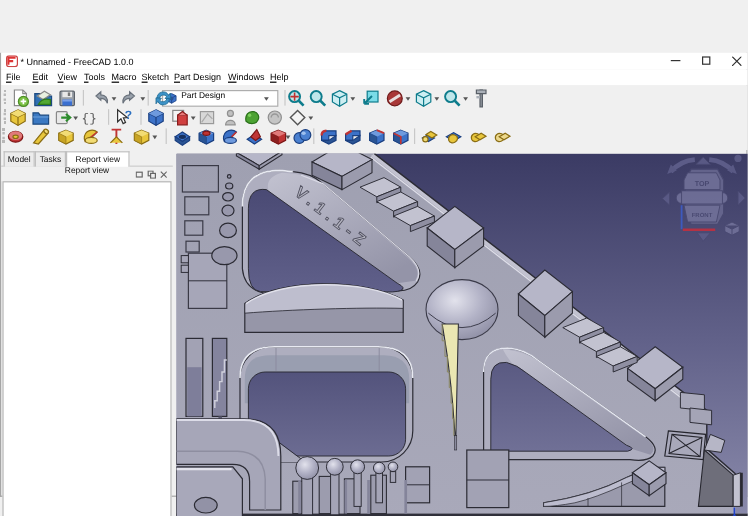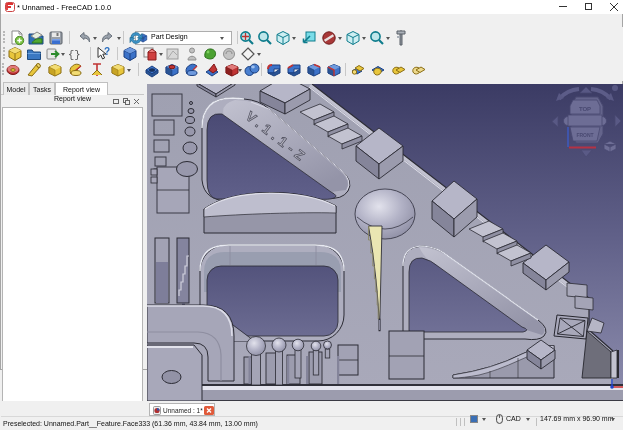--- a/index.html
+++ b/index.html
@@ -1,15 +1,15 @@
 <!DOCTYPE html>
 <html><head><meta charset="utf-8"><style>
 *{margin:0;padding:0;box-sizing:border-box;}
 html,body{width:623px;height:430px;overflow:hidden;background:#f0f0f0;font-family:"Liberation Sans",sans-serif;}
-#win{position:relative;width:623px;height:370px;background:#f0f0f0;border:1px solid #a5a5a5;border-top:none;}
+#win{position:relative;width:623px;height:370px;background:#f0f0f0;border:1px solid #a5a5a5;border-top:none;margin-top:44px;}
 .abs{position:absolute;}
 #titlebar{left:0;top:0;width:623px;height:14px;background:#ffffff;}
 #titletxt{left:16px;top:3px;font-size:7.5px;color:#000;}
 #menubar{left:0;top:14px;width:623px;height:13px;background:#ffffff;}
 .menu{position:absolute;top:2px;font-size:7.5px;color:#000;}
 .menu u{text-decoration:underline;}
 #toolbars{left:0;top:27px;width:623px;height:54px;background:#f0f0f0;}
 .grip{position:absolute;width:2px;height:12px;border-left:2px dotted #b8b8b8;}
 .sep{position:absolute;width:1px;height:13px;background:#c8c8c8;}
 .ico{position:absolute;width:16px;height:16px;}
@@ -30,20 +30,31 @@
  <svg class="abs" style="left:4px;top:2px" width="10" height="10" viewBox="0 0 10 10">
         <rect x="0.5" y="0.5" width="9" height="9" rx="2" fill="#fff" stroke="#c44" stroke-width="1"></rect>
         <path d="M2 8 L2 2 L8 2 M2 5 L6 5" stroke="#d33" stroke-width="1.8" fill="none"></path>
       </svg>
  <div class="abs" id="titletxt">* Unnamed - FreeCAD 1.0.0</div>
  <div class="abs" style="left:558px;top:6px;width:8px;height:1px;background:#333"></div>
  <div class="abs" style="left:584px;top:3px;width:7px;height:7px;border:1px solid #333"></div>
  <svg class="abs" style="left:609px;top:3px" width="8" height="8">
         <path d="M0 0 L8 8 M8 0 L0 8" stroke="#333" stroke-width="1"></path>
       </svg>
+</div>
+<div class="abs" id="menubar">
+ <div class="menu" style="left:4px"><u>F</u>ile</div>
+ <div class="menu" style="left:26px"><u>E</u>dit</div>
+ <div class="menu" style="left:47px"><u>V</u>iew</div>
+ <div class="menu" style="left:69px"><u>T</u>ools</div>
+ <div class="menu" style="left:92px"><u>M</u>acro</div>
+ <div class="menu" style="left:117px"><u>S</u>ketch</div>
+ <div class="menu" style="left:144px"><u>P</u>art Design</div>
+ <div class="menu" style="left:189px"><u>W</u>indows</div>
+ <div class="menu" style="left:224px"><u>H</u>elp</div>
 </div>
 <div class="abs" id="toolbars">
       <div class="abs" style="left:134px;top:4px;width:97px;height:14px;background:#fff;border:1px solid #adadad"></div>
 <svg class="abs" style="left:137px;top:6px" width="10" height="10" viewBox="0 0 16 16">
         <path d="M8 1.5 L14 4.5 L14 11 L8 14.5 L2 11 L2 4.5 Z" fill="#3c72c8" stroke="#1a3f80"></path>
         <path d="M2 4.5 L8 7.5 L14 4.5 M8 7.5 L8 14.5" fill="none" stroke="#1a3f80"></path>
         <circle cx="8" cy="8" r="2.5" fill="#2a5494"></circle>
       </svg>
 <div class="abs" style="left:150px;top:6px;font-size:7px;color:#000">Part Design</div>
 <div class="dd" style="left:219px;top:10px"></div>

